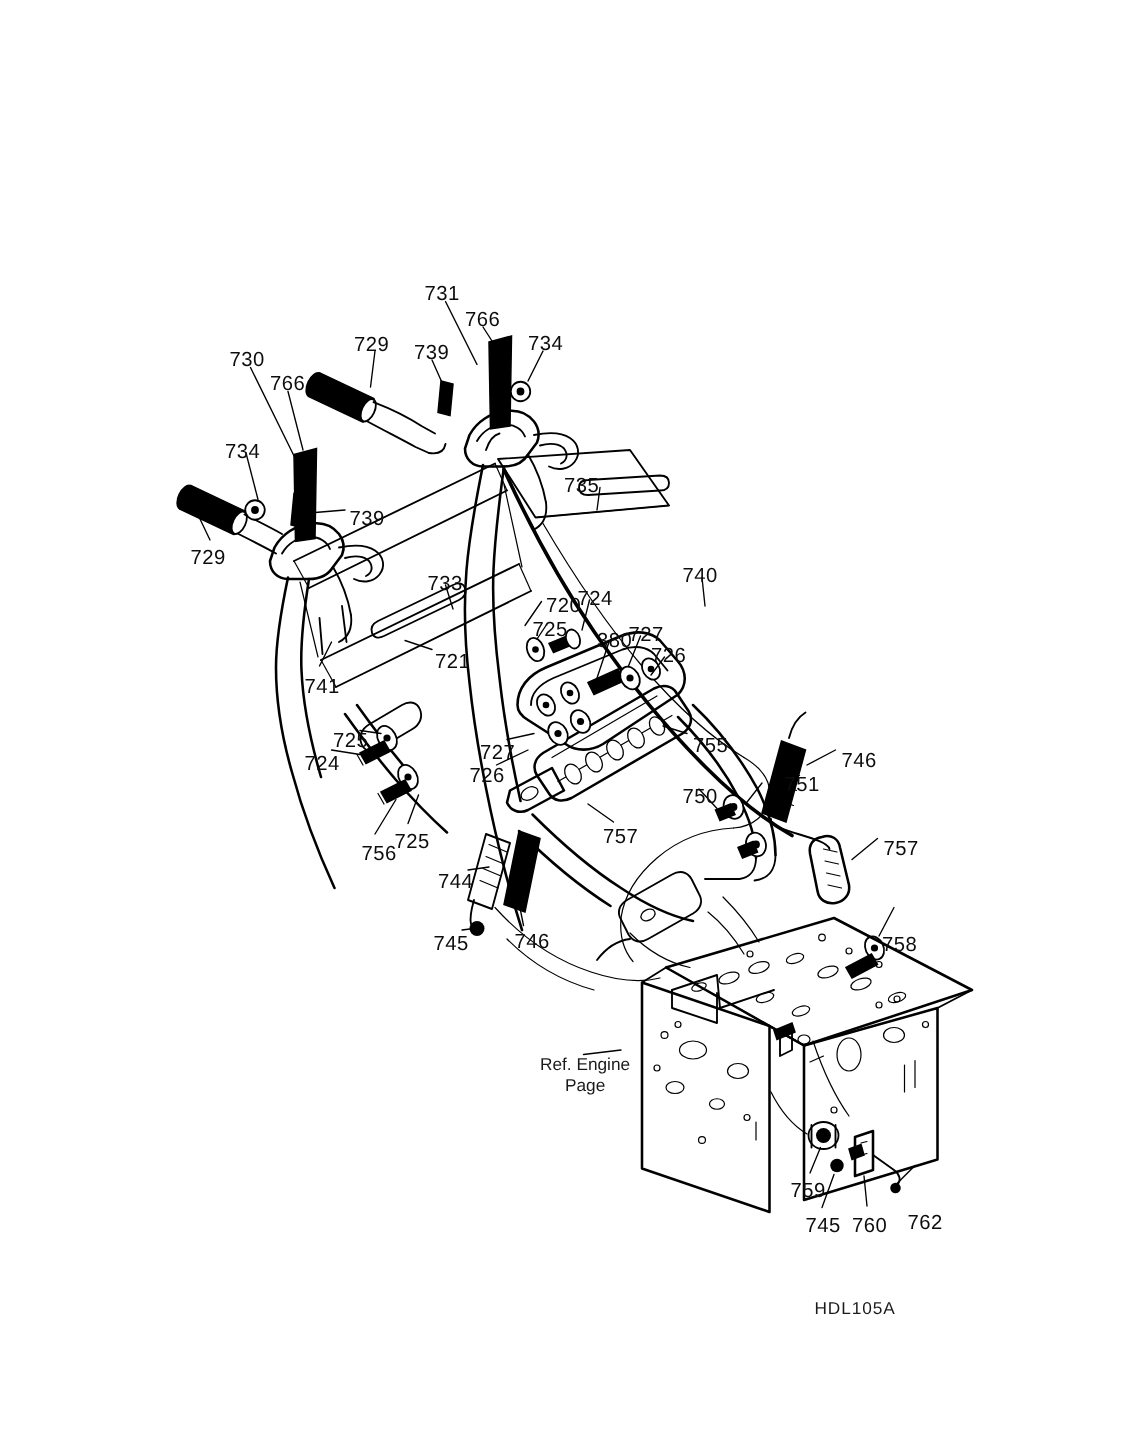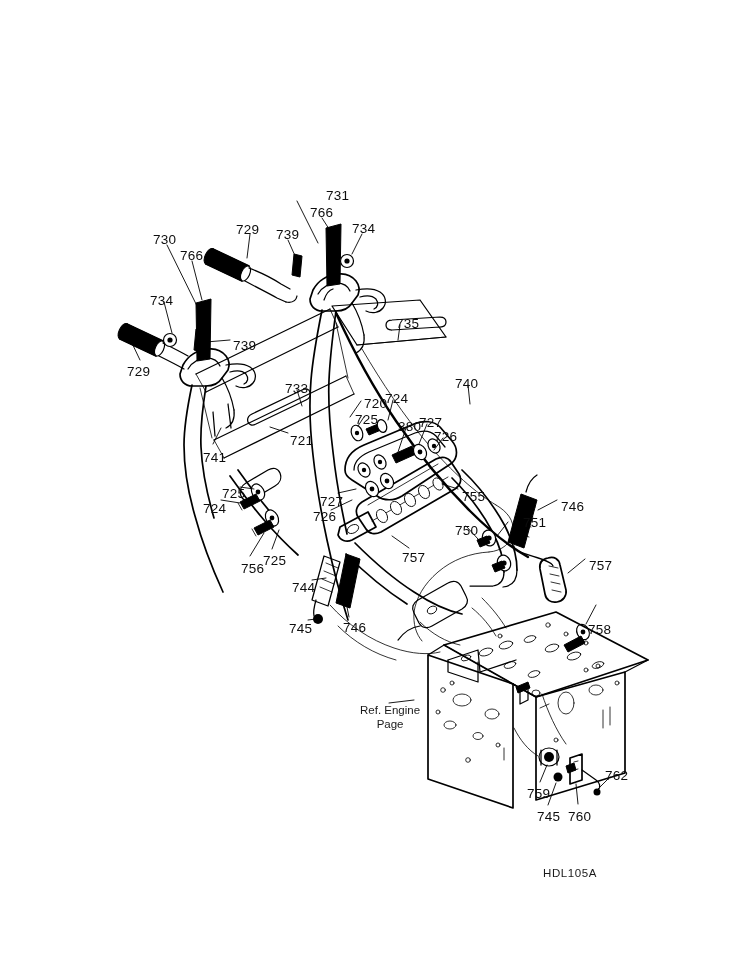--- a/index.html
+++ b/index.html
@@ -446,31 +446,31 @@
       <path class="lead" d="M349 617 L346 602"></path>
       <path class="lead" d="M389 703 L414 700"></path>
       <path class="lead" d="M540 782 L547 765"></path>
       <path class="lead" d="M548 805 L556 783"></path>
       <path class="lead" d="M578 804 L576 784"></path>
       <path class="lead" d="M610 777 L598 789"></path>
     </g>
   </svg>
 
 
-  <div class="callout" style="left:283px; top:189px;margin-left:43px;">731</div>
+  <div class="callout" style="left:283px; top:189px;">731</div>
   <div class="callout" style="left:310px; top:206px;">766</div>
   <div class="callout" style="left:236px; top:223px;">729</div>
   <div class="callout" style="left:276px; top:228px;">739</div>
   <div class="callout" style="left:352px; top:222px;">734</div>
   <div class="callout" style="left:153px; top:233px;">730</div>
   <div class="callout" style="left:180px; top:249px;">766</div>
   <div class="callout" style="left:150px; top:294px;">734</div>
   <div class="callout" style="left:233px; top:339px;">739</div>
   <div class="callout" style="left:127px; top:365px;">729</div>
-  <div class="callout" style="left:396px; top:317px;text-align:right;">735</div>
+  <div class="callout" style="left:376px; top:317px;text-align:right;">735</div>
   <div class="callout" style="left:285px; top:382px;">733</div>
   <div class="callout" style="left:455px; top:377px;">740</div>
   <div class="callout" style="left:364px; top:397px;">720</div>
   <div class="callout" style="left:385px; top:392px;">724</div>
   <div class="callout" style="left:355px; top:413px;">725</div>
   <div class="callout" style="left:398px; top:420px;">380</div>
   <div class="callout" style="left:419px; top:416px;">727</div>
   <div class="callout" style="left:434px; top:430px;">726</div>
   <div class="callout" style="left:290px; top:434px;">721</div>
   <div class="callout" style="left:203px; top:451px;">741</div>
@@ -486,20 +486,20 @@
   <div class="callout" style="left:263px; top:554px;">725</div>
   <div class="callout" style="left:402px; top:551px;">757</div>
   <div class="callout" style="left:589px; top:559px;">757</div>
   <div class="callout" style="left:292px; top:581px;">744</div>
   <div class="callout" style="left:588px; top:623px;">758</div>
   <div class="callout" style="left:289px; top:622px;">745</div>
   <div class="callout" style="left:343px; top:621px;">746</div>
   <div class="callout" style="left:527px; top:787px;">759</div>
   <div class="callout" style="left:537px; top:810px;">745</div>
   <div class="callout" style="left:568px; top:810px;">760</div>
-  <div class="callout" style="left:605px; top:769px;">762</div>
+  <div class="callout" style="left:605px; top:808px;">762</div>
 
   <div class="ref-note" style="left:348px; top:703px;">Ref. Engine
 Page</div>
 
   <div class="diagram-code" style="left:543px; top:867px;">HDL105A</div>
 
 </div>
 
 </body></html>

